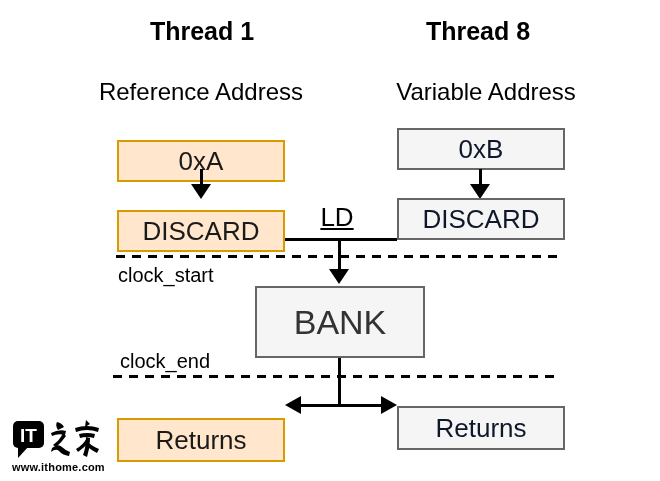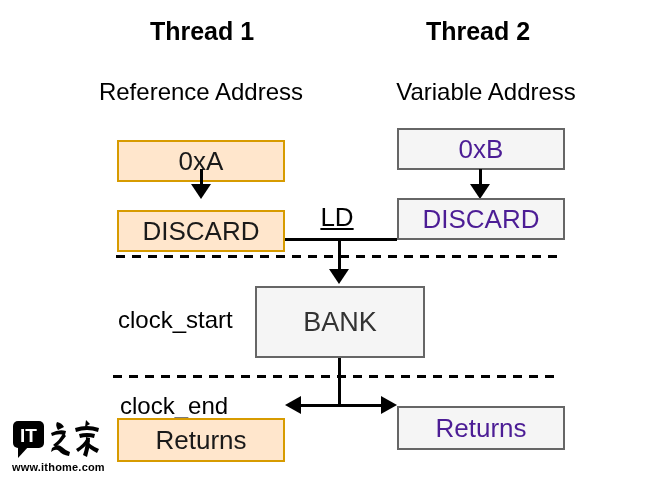--- a/index.html
+++ b/index.html
@@ -15,58 +15,58 @@
   .t1.thread-title{left:102px;}
   .t2.thread-title{left:378px;}
   .col-subtitle{top:79px;width:260px;font-size:24px;line-height:26px;}
   .t1.col-subtitle{left:71px;}
   .t2.col-subtitle{left:356px;}
 
   
   .node{box-sizing:border-box;width:168px;height:42px;display:flex;align-items:center;justify-content:center;
         font-size:26px;line-height:26px;}
   .node.orange{background:var(--orange-fill,#FFE6CC);border:2px solid var(--orange-stroke,#D79B00);color:#1a1a1a;margin-top:12px;}
-  .node.gray{background:var(--gray-fill,#F5F5F5);border:2px solid var(--gray-stroke,#666666);color:#4c1d95;}
+  .node.gray{background:var(--gray-fill,#F5F5F5);border:2px solid var(--gray-stroke,#666666);color:#0f172a;}
   .colL{left:117px;} .colR{left:397px;}
   .row-addr{top:128px;} .row-discard{top:198px;}
   .row-returns{top:406px;height:44px;}
 
   .bank-box{left:255px;top:286px;width:170px;height:72px;box-sizing:border-box;
     background:var(--gray-fill,#F5F5F5);border:2px solid var(--gray-stroke,#666666);
-    display:flex;align-items:center;justify-content:center;font-size:27px;color:#333;}
+    display:flex;align-items:center;justify-content:center;font-size:34px;color:#333;}
 
   
   .vline{width:3px;background:var(--line,#000);}
   .hline{height:3px;background:var(--line,#000);}
   .arrow-down{width:0;height:0;border-left:10px solid transparent;border-right:10px solid transparent;
               border-top:15px solid var(--line,#000);}
   .arrow-left{width:0;height:0;border-top:9px solid transparent;border-bottom:9px solid transparent;
               border-right:16px solid var(--line,#000);}
   .arrow-right{width:0;height:0;border-top:9px solid transparent;border-bottom:9px solid transparent;
                border-left:16px solid var(--line,#000);}
   .dashed{height:3px;width:446px;
     background:repeating-linear-gradient(to right,var(--line,#000) 0,var(--line,#000) 9px,transparent 9px,transparent 16px);}
 
   
   .ld-label{left:306px;top:204px;width:62px;font-size:26px;line-height:26px;text-decoration:underline;}
-  .clock-label{font-size:24px;line-height:24px;white-space:nowrap;margin-top:45px;}
+  .clock-label{font-size:20px;line-height:24px;white-space:nowrap;}
   .clock-start{left:118px;top:263px;}
   .clock-end{left:120px;top:349px;}
 
   
   .watermark{left:12px;top:419px;width:100px;}
   .wm-url{left:12px;top:461px;font-size:11px;font-weight:bold;letter-spacing:0.2px;color:#000;white-space:nowrap;}
 </style>
 </head>
 <body>
 
 <div class="canvas">
 
   <div class="abs ctr thread-title t1">Thread 1</div>
-  <div class="abs ctr thread-title t2">Thread 2</div>
+  <div class="abs ctr thread-title t2">Thread 8</div>
   <div class="abs ctr col-subtitle t2">Variable Address</div>
   <div class="abs ctr col-subtitle t1">Reference Address</div>
 
   <div class="abs node orange colL row-addr">
     <span>0xA</span>
   </div>
   <div class="abs node gray colR row-addr">
     <span>0xB</span>
   </div>
 

